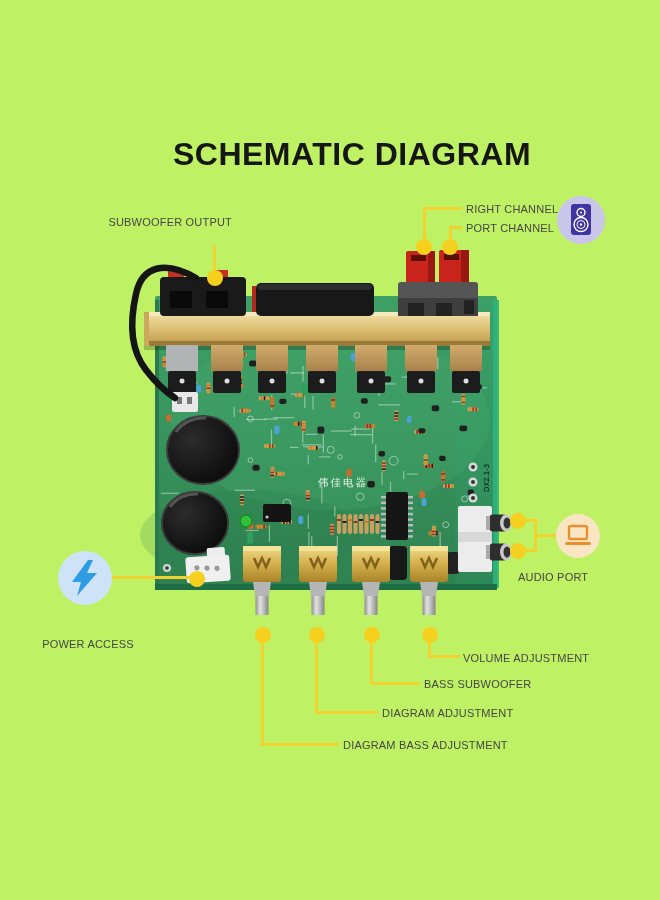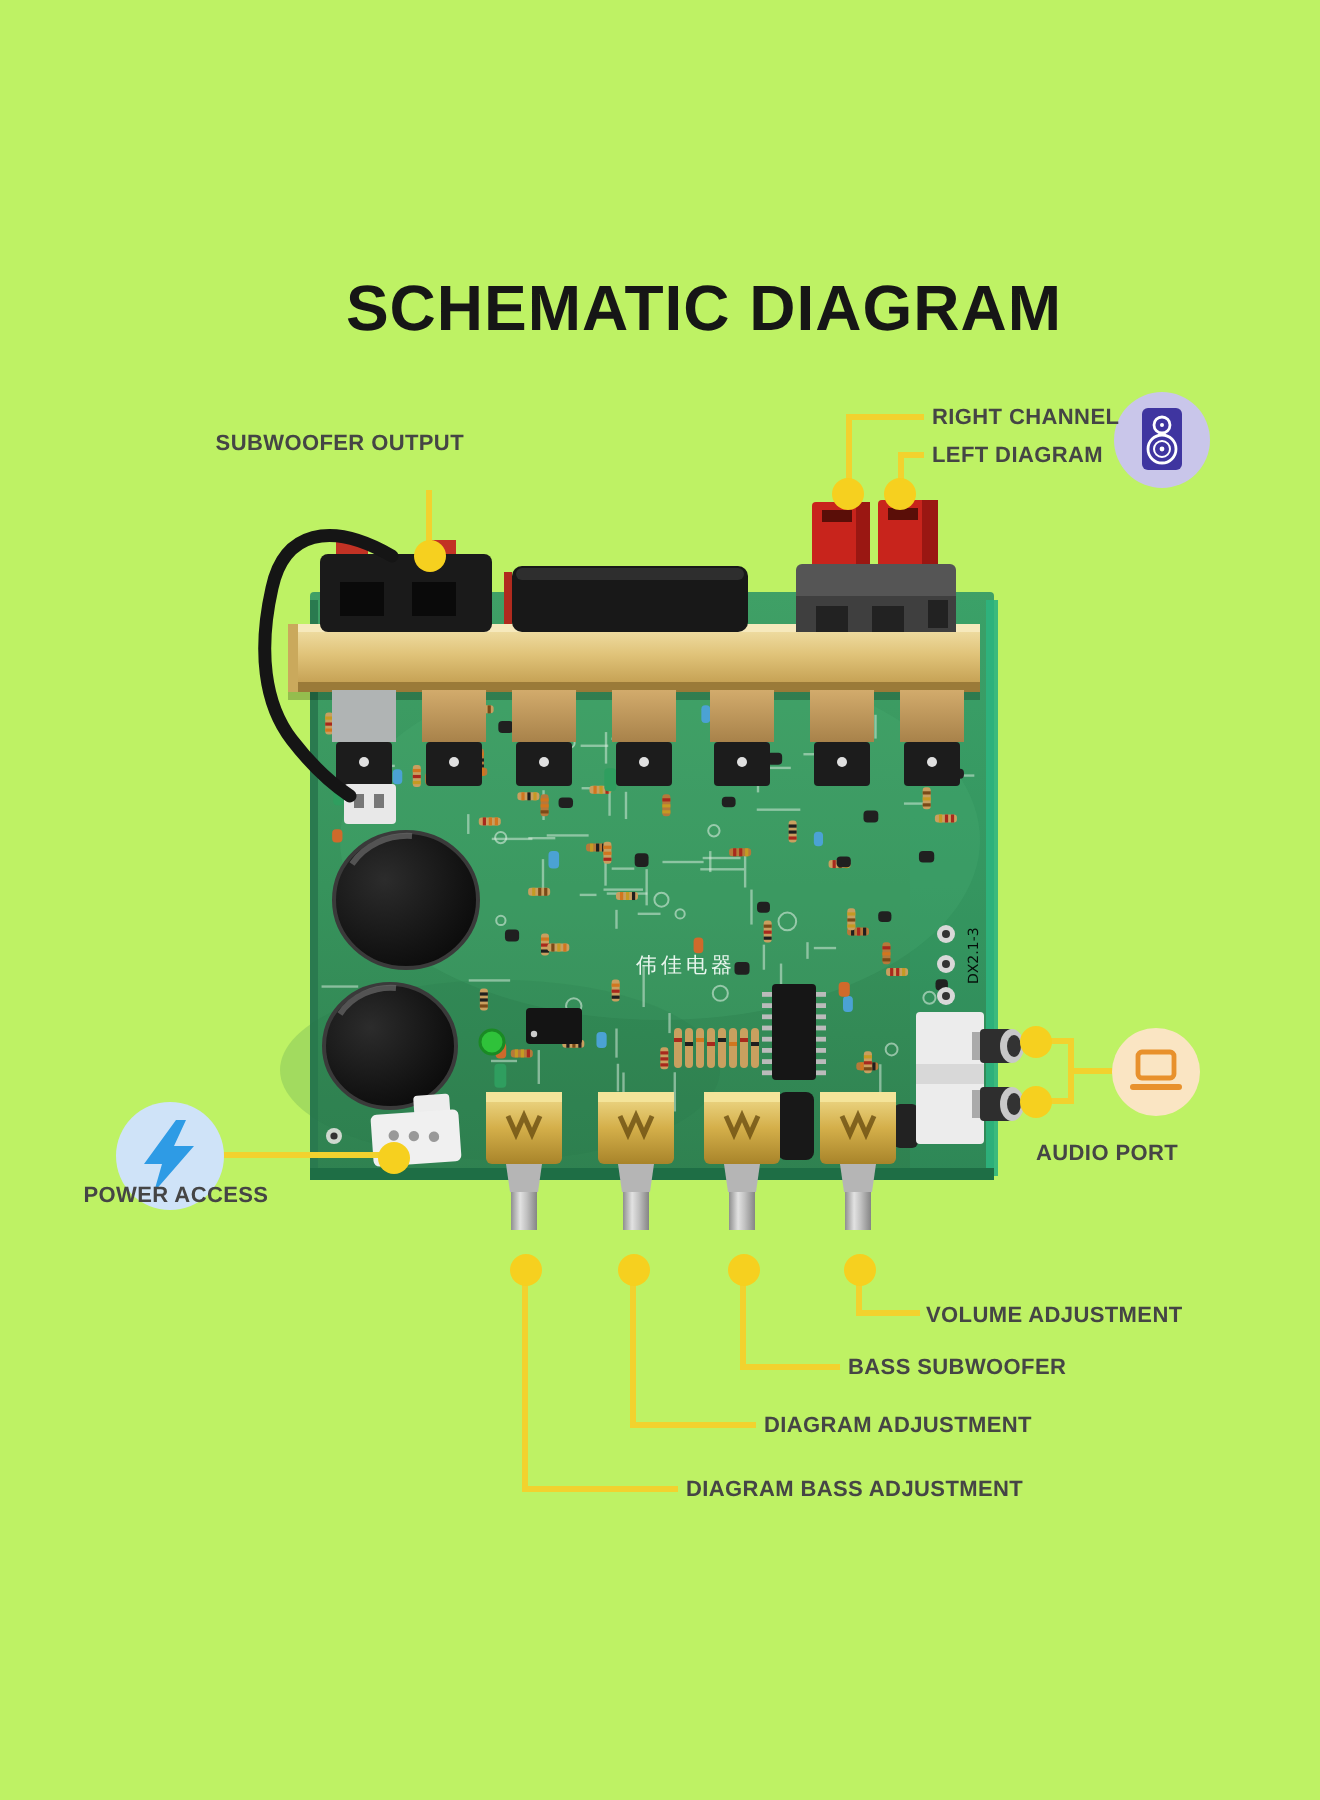--- a/index.html
+++ b/index.html
@@ -1,20 +1,20 @@
 <!DOCTYPE html>
 <html><head>
 <meta charset="utf-8">
 <style>
   html,body{margin:0;padding:0;background:#ffffff;}
   .page{position:relative;width:660px;height:900px;background:#bef264;overflow:hidden;
         font-family:"Liberation Sans",sans-serif;padding-left:40px;}
   .title{position:absolute;top:136px;left:22px;width:660px;text-align:center;
          font-size:32px;font-weight:700;letter-spacing:.5px;color:#161616;}
-  .lbl{position:absolute;font-size:11px;font-weight:700;letter-spacing:.2px;
+  .lbl{position:absolute;font-size:11px;font-weight:400;letter-spacing:.2px;
        color:#454545;white-space:nowrap;line-height:13px;}
   .hline,.vline{position:absolute;background:#F2D22E;}
   .hline{height:3px;}
   .vline{width:3px;}
   .dot{position:absolute;width:16px;height:16px;border-radius:50%;background:#F6D01F;}
   .icirc{position:absolute;border-radius:50%;display:flex;align-items:center;justify-content:center;}
   .pcb{position:absolute;left:120px;top:250px;}
 </style>
 </head>
 <body>
@@ -598,20 +598,20 @@
   </div>
 
   <div class="icirc" style="left:58px;top:551px;width:54px;height:54px;background:#CFE3F8">
     <svg width="54" height="54" viewBox="0 0 54 54">
       <path d="M30 9 L14 31 L23 31 L19 45 L39 22 L29 22 L35 9 Z" fill="#2E9BE5"></path>
     </svg>
   </div>
 
   <div class="lbl" style="right:468px;top:216px;text-align:center">SUBWOOFER OUTPUT</div>
   <div class="lbl" style="left:466px;top:203px">RIGHT CHANNEL</div>
-  <div class="lbl" style="left:466px;top:222px">LEFT DIAGRAM</div>
+  <div class="lbl" style="left:466px;top:222px">PORT CHANNEL</div>
   <div class="lbl" style="left:518px;top:571px;width:120px;text-align:left">AUDIO PORT</div>
-  <div class="lbl" style="left:28px;top:592px;width:120px;text-align:center">POWER ACCESS</div>
+  <div class="lbl" style="left:28px;top:638px;width:120px;text-align:center">POWER ACCESS</div>
   <div class="lbl" style="left:463px;top:652px">VOLUME ADJUSTMENT</div>
   <div class="lbl" style="left:424px;top:678px">BASS SUBWOOFER</div>
   <div class="lbl" style="left:382px;top:707px">DIAGRAM ADJUSTMENT</div>
   <div class="lbl" style="left:343px;top:739px">DIAGRAM BASS ADJUSTMENT</div>
 </div>
 
 </body></html>

